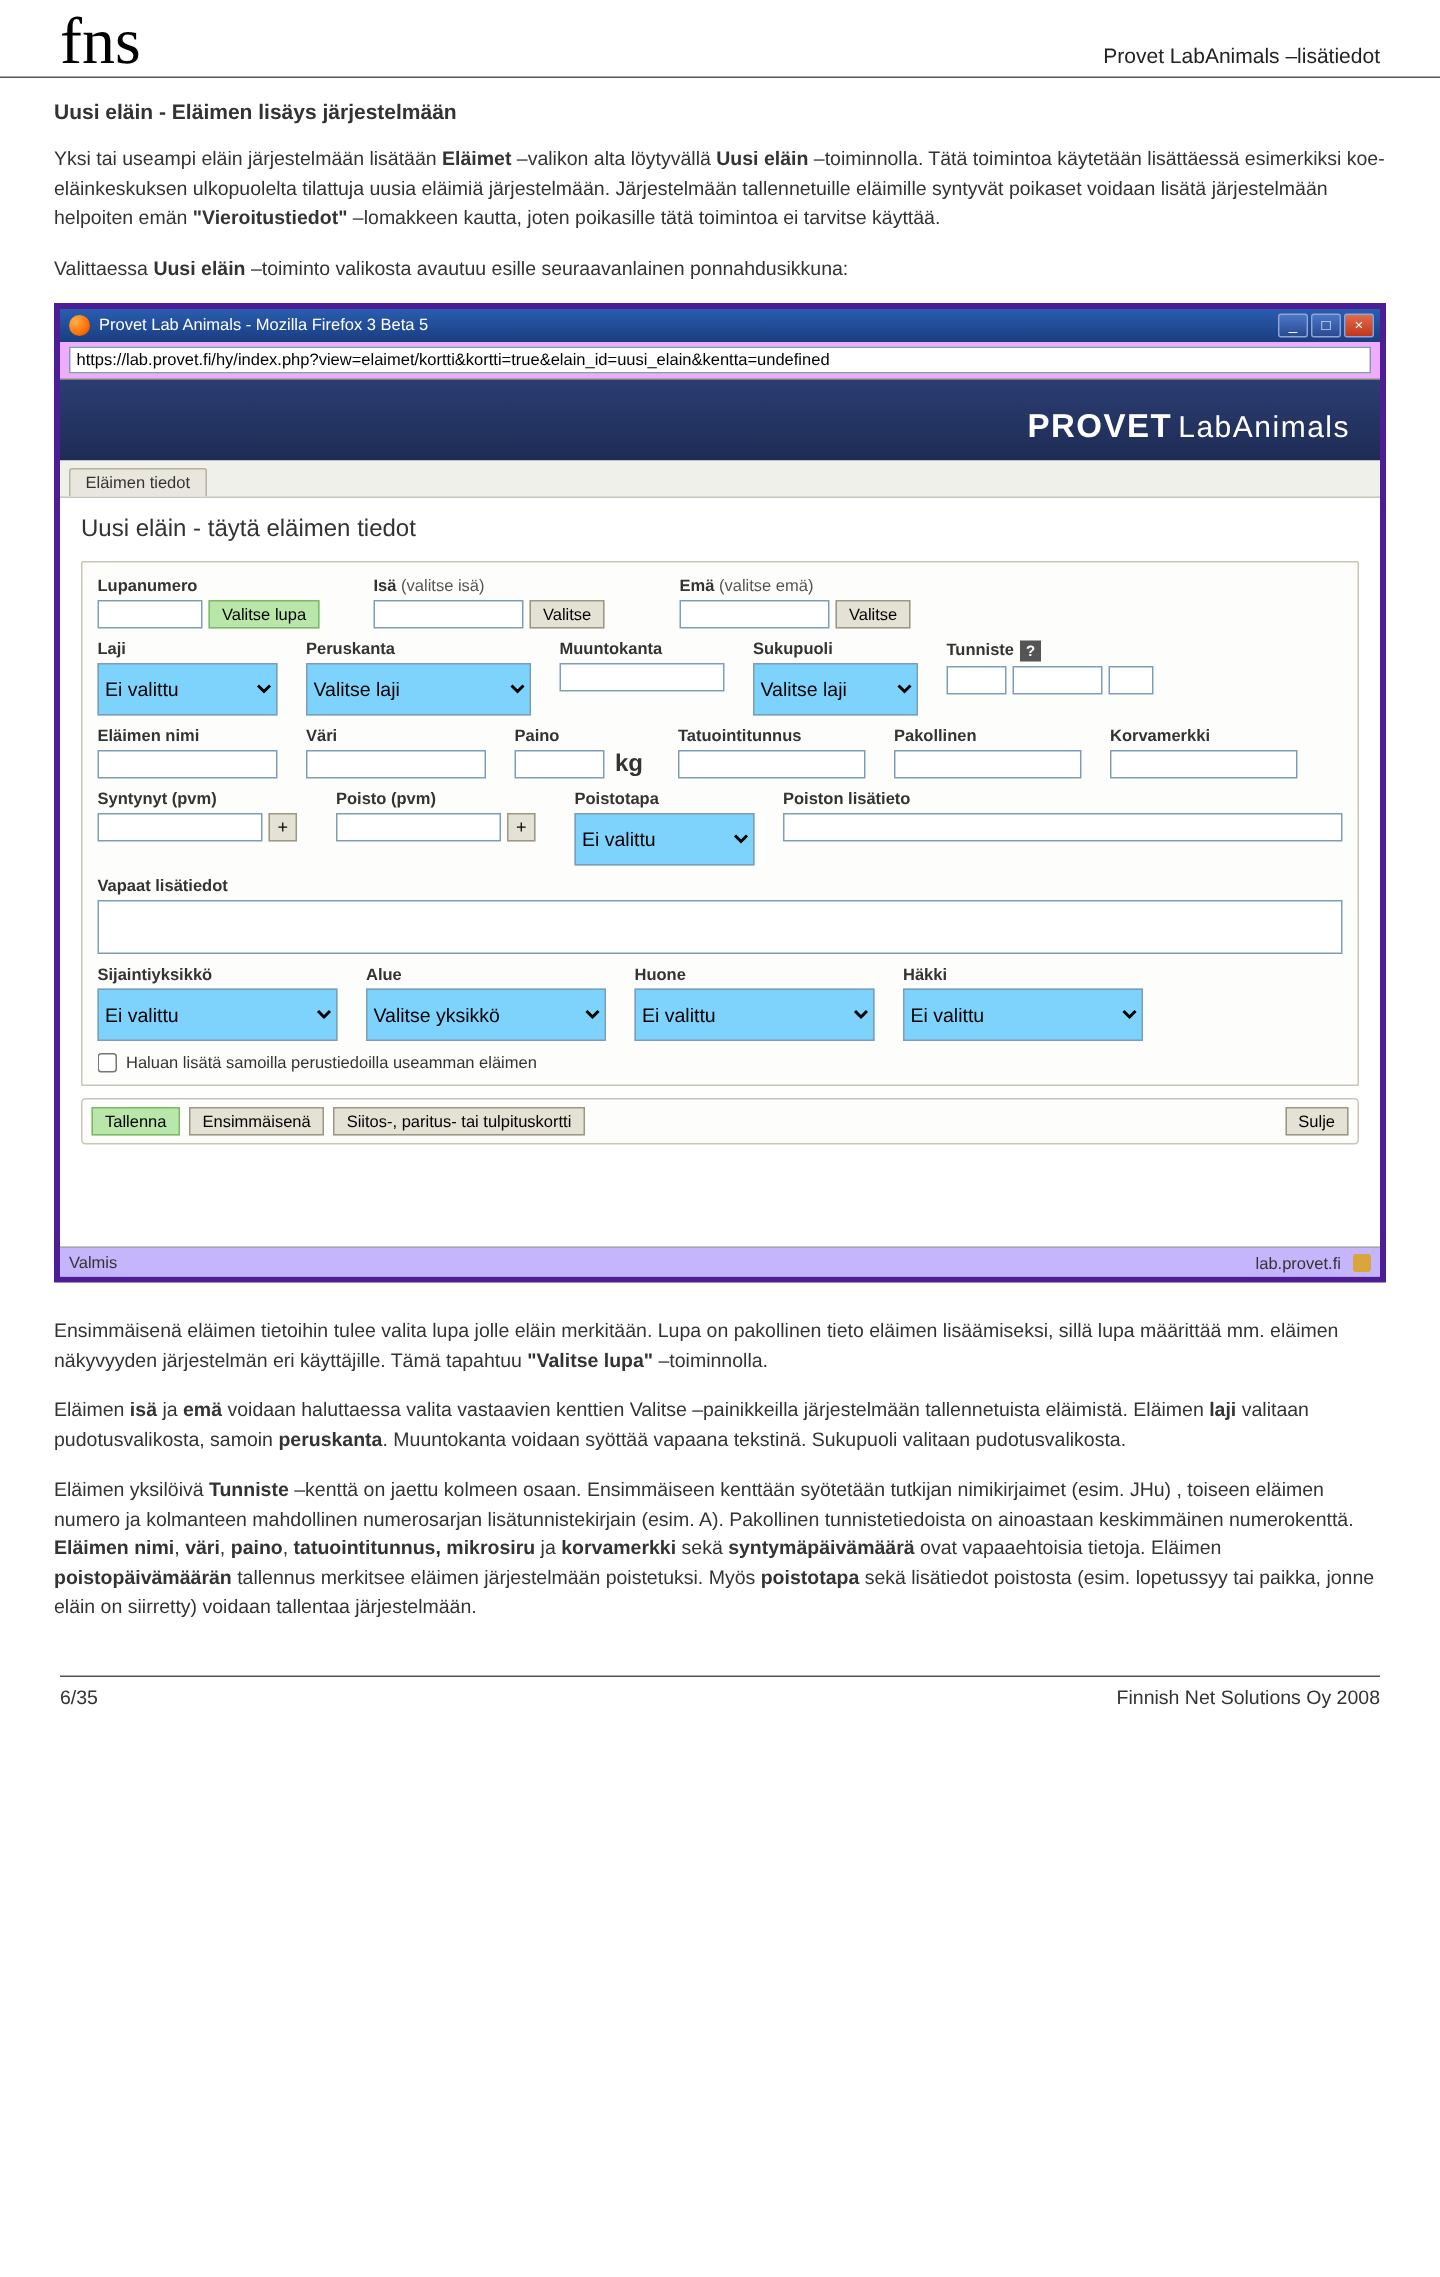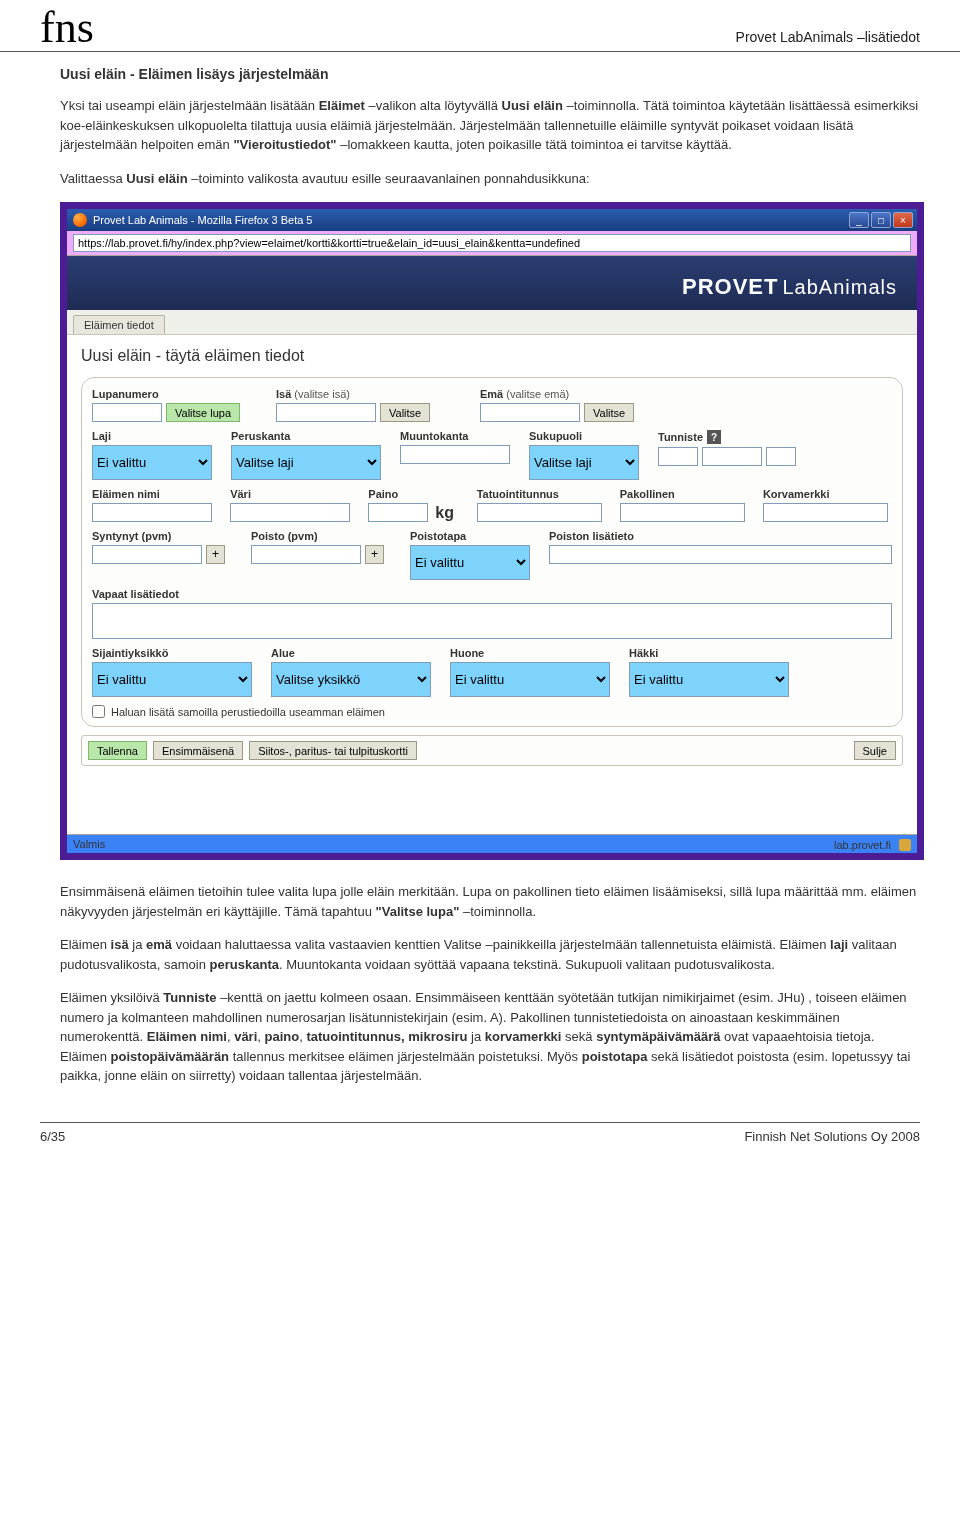--- a/index.html
+++ b/index.html
@@ -26,37 +26,36 @@
     font-weight: 300;
     color: #000000;
     line-height: 0.8;
   }
   .doc-title {
     font-size: 14px;
     color: #222;
   }
   .doc-body {
     padding: 0 36px;
-    margin-left: 24px;
   }
   .section-title {
     font-weight: bold;
     font-size: 14px;
     color: #333;
     margin-bottom: 14px;
   }
   .para {
     margin-bottom: 14px;
     line-height: 1.5;
   }
   .para b { font-weight: bold; }
 
   
   .ff-window {
-    border: 7px solid #4c1d95;
+    border: 4px solid #4c1d95;
     margin: 4px 0 22px 0;
     font-size: 11px;
     background: #fff;
   }
   .ff-titlebar {
     display: flex;
     align-items: center;
     justify-content: space-between;
     background: linear-gradient(#2a5db0, #1a3d80);
     color: #fff;
@@ -122,21 +121,21 @@
   .form-area { padding: 12px 14px 8px 14px; }
   .form-title {
     font-size: 16px;
     font-weight: normal;
     color: #333;
     margin-bottom: 12px;
   }
 
   .form-box {
     border: 1px solid #c9c6b8;
-    border-radius: 13px;
+    border-radius: 1px;
     padding: 10px 10px 8px 10px;
     background: #fdfdfb;
     margin-bottom: 8px;
   }
 
   .row { display: flex; gap: 14px; margin-bottom: 8px; flex-wrap: nowrap; }
   .field { display: flex; flex-direction: column; }
   .field label.top {
     font-size: 11px;
     font-weight: bold;
@@ -197,21 +196,21 @@
     border-radius: 3px;
     padding: 5px 6px;
     background: #fdfdfb;
   }
   .btnbar .left-btns, .btnbar .right-btns { display: flex; gap: 6px; }
 
   .ff-status {
     display: flex;
     justify-content: space-between;
     align-items: center;
-    background: #3b82f6;
+    background: #c4b5fd;
     border-top: 1px solid #aca899;
     padding: 2px 6px;
     font-size: 11px;
     margin-top: 60px;
   }
   .ff-status .lock {
     width: 12px; height: 12px; display: inline-block;
     background: #d8a63a;
     border-radius: 2px;
     margin-left: 5px;

